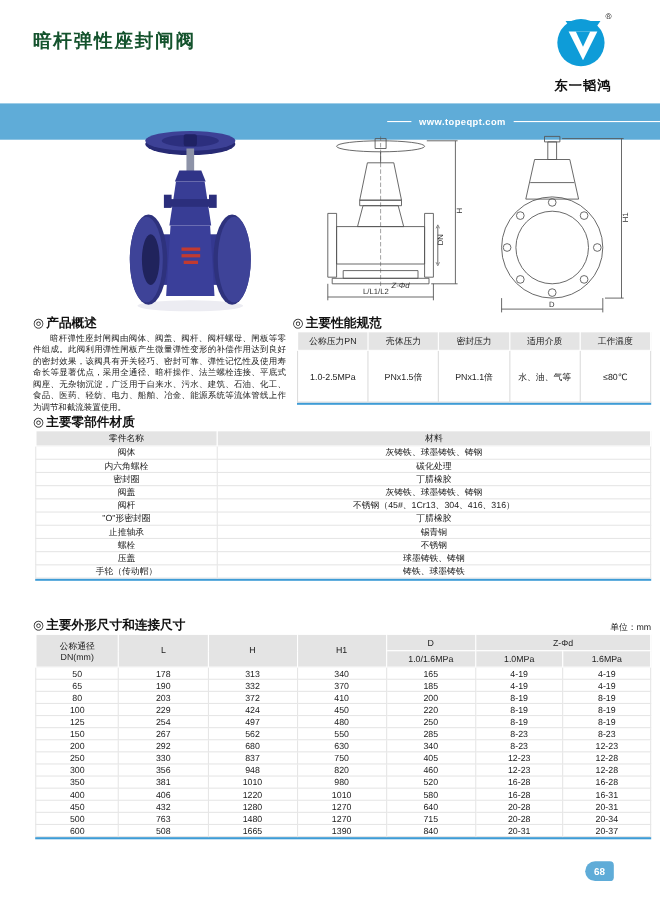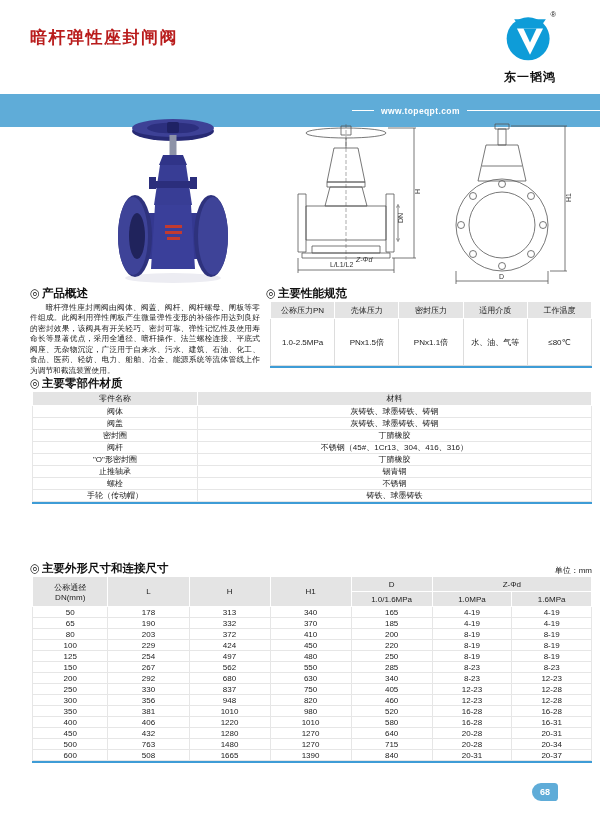--- a/index.html
+++ b/index.html
@@ -1,21 +1,21 @@
 <!DOCTYPE html>
 <html style="--accent: #5FACD8; --table_rule: #3E9CD6; --logo_blue: #0E9CD8; --header_cell_bg: #E4E4E4; --valve_navy: #34388E;"><head>
 <meta charset="utf-8">
 <style>
   html,body{margin:0;padding:0;}
   body{width:600px;height:819px;position:relative;background:#fff;
        font-family:"Liberation Sans","DejaVu Sans",sans-serif;color:#1a1a1a;overflow:hidden;}
   .abs{position:absolute;}
 
   
-  .page-title{left:30px;top:26px;font-size:17px;font-weight:bold;letter-spacing:1.5px;color:#b91c1c;}
+  .page-title{left:30px;top:26px;font-size:17px;font-weight:bold;letter-spacing:1.5px;color:#14532d;}
   .logo-box{left:498px;top:8px;width:64px;text-align:center;}
   .brand-name{font-size:12px;font-weight:bold;letter-spacing:1px;margin-top:1px;color:#111;font-family:Liberation Serif, serif;}
   .band{left:0;top:82px;width:600px;height:33px;background:var(--accent,#5FACD8);margin-top:12px;}
   .web-row{position:absolute;left:352px;right:0;top:0;bottom:0;display:flex;align-items:center;
            color:#fff;font-size:8.5px;font-weight:bold;letter-spacing:.4px;}
   .dash{height:1px;background:#fff;}
   .dash-l{width:22px;margin-right:7px;}
   .dash-r{flex:1;margin-left:7px;}
 
   
@@ -208,42 +208,50 @@
         <th>零件名称</th>
         <th>材料</th>
       </tr>
     </thead>
     <tbody>
         <tr>
           <td>阀体</td>
           <td>灰铸铁、球墨铸铁、铸钢</td>
         </tr>
         <tr>
+          <td>内六角螺栓</td>
+          <td>碳化处理</td>
+        </tr>
+        <tr>
+          <td>密封圈</td>
+          <td>丁腈橡胶</td>
+        </tr>
+        <tr>
           <td>阀盖</td>
           <td>灰铸铁、球墨铸铁、铸钢</td>
         </tr>
         <tr>
-          <td>密封圈</td>
-          <td>丁腈橡胶</td>
-        </tr>
-        <tr>
           <td>阀杆</td>
           <td>不锈钢（45#、1Cr13、304、416、316）</td>
         </tr>
         <tr>
           <td>"O"形密封圈</td>
           <td>丁腈橡胶</td>
         </tr>
         <tr>
           <td>止推轴承</td>
           <td>锡青铜</td>
         </tr>
         <tr>
           <td>螺栓</td>
           <td>不锈钢</td>
+        </tr>
+        <tr>
+          <td>压盖</td>
+          <td>球墨铸铁、铸钢</td>
         </tr>
         <tr>
           <td>手轮（传动帽）</td>
           <td>铸铁、球墨铸铁</td>
         </tr>
       </tbody>
   </table>
 </div>
 
 <div class="abs sec-h dim-head">

